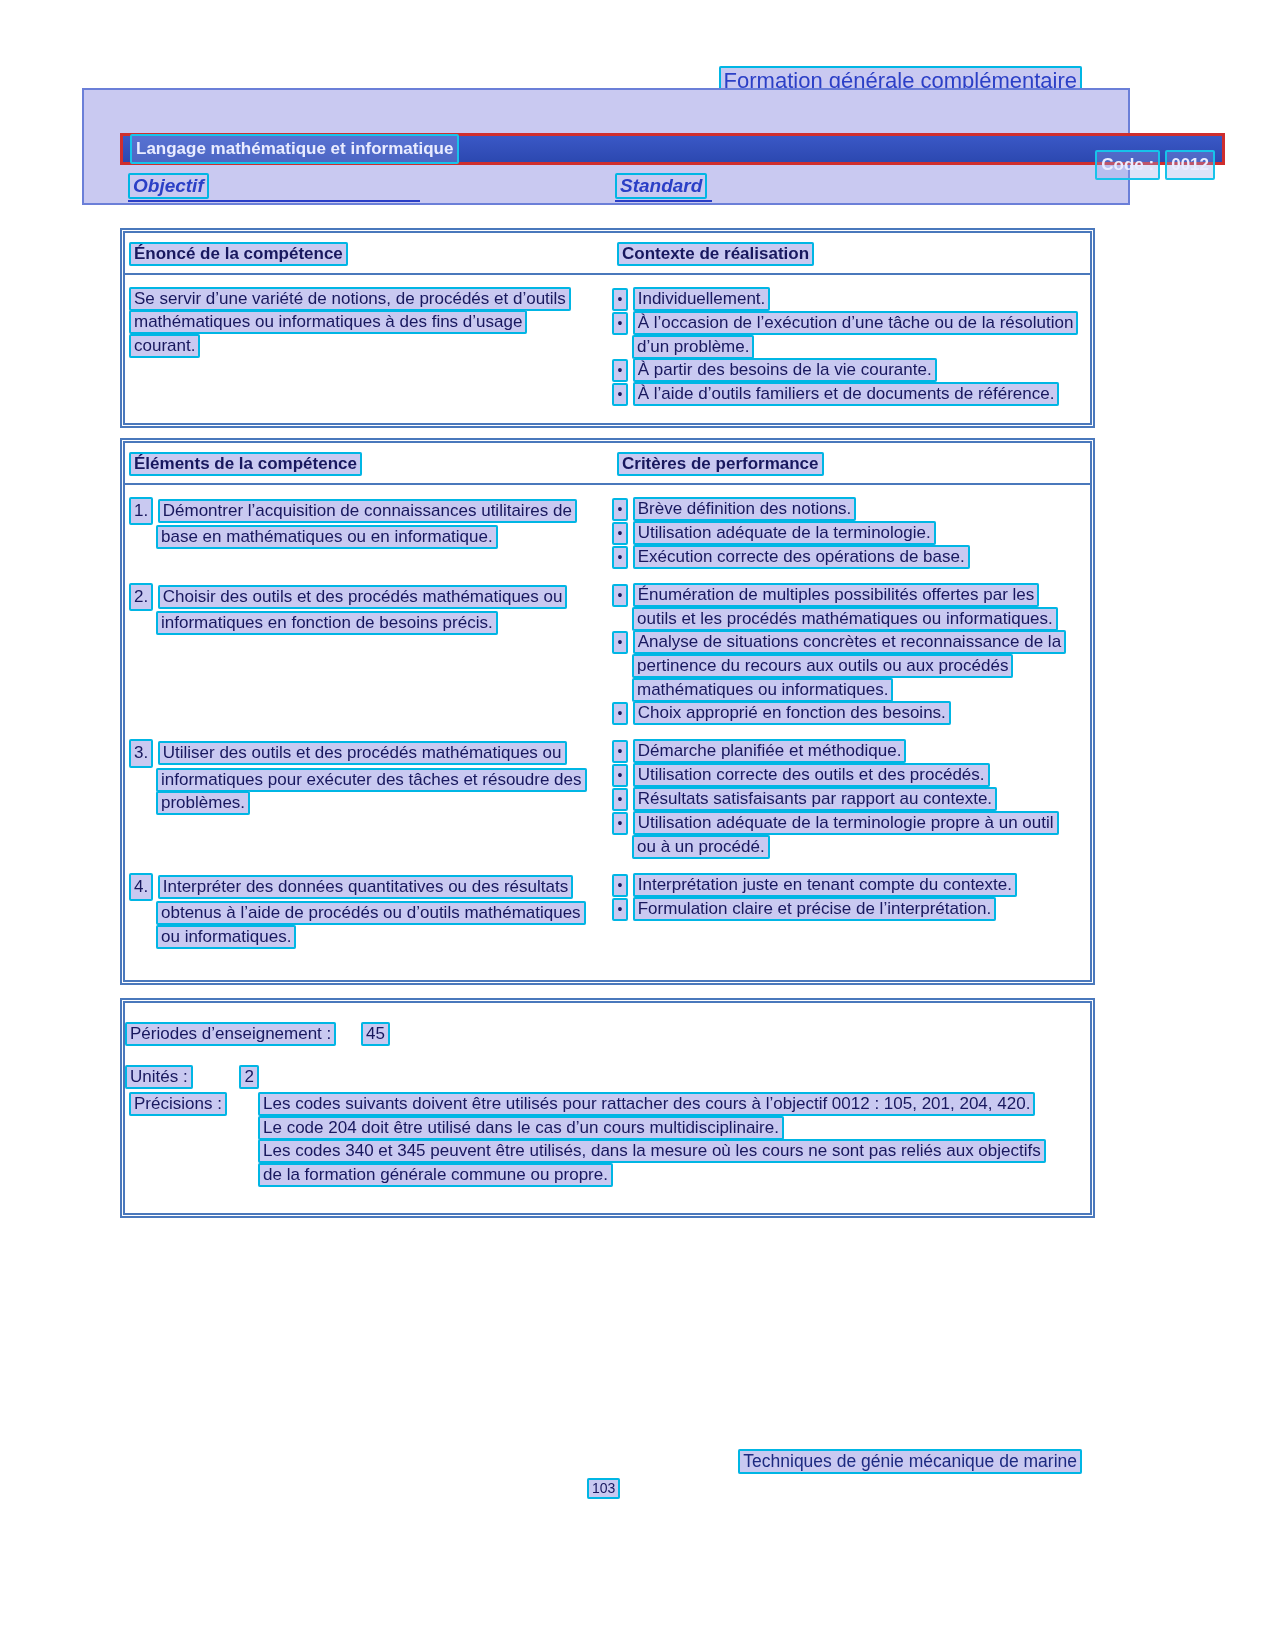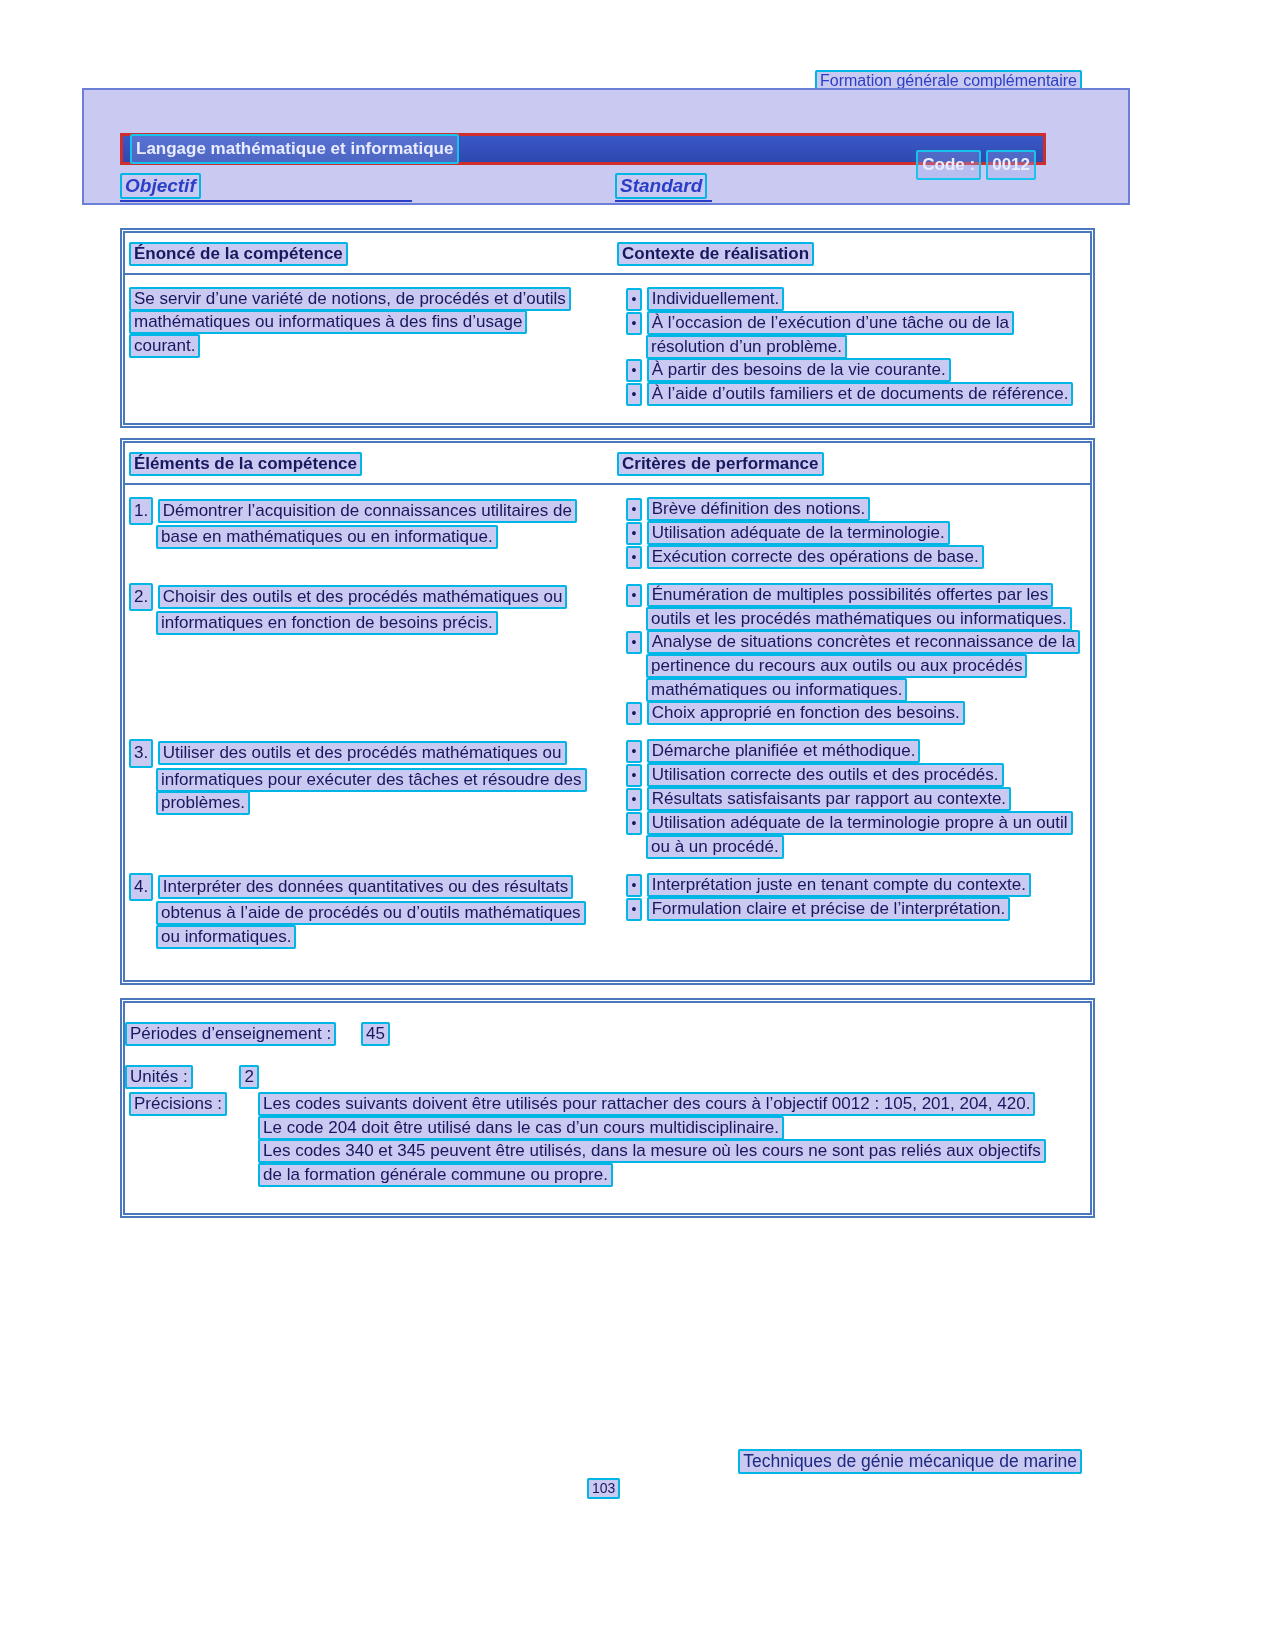--- a/index.html
+++ b/index.html
@@ -33,42 +33,42 @@
   .hl-dark{
     background:rgba(150,168,235,0.32);
     border:2px solid #17c3ea;
     border-radius:2px;
     padding:1px 4px;
     color:var(--banner-text,#e9ecff);
   }
   .b{font-weight:bold;}
 
   
-  .hdr-right{position:absolute;top:69px;right:193px;font-size:16px;color:var(--heading-blue,#2b3fc6);}
+  .hdr-right{position:absolute;top:69px;right:193px;font-size:22px;color:var(--heading-blue,#2b3fc6);}
 
   
   .panel{
     position:absolute;left:82px;top:88px;width:1048px;height:117px;
     background:var(--panel-background,#c9c9f1);
     border:2px solid var(--panel-border,#6b7fd8);
   }
   .tbar{
-    position:absolute;left:36px;top:43px;width:926px;height:32px;
+    position:absolute;left:36px;top:43px;width:1105px;height:32px;
     background:linear-gradient(180deg,#3a58c6 0%,var(--banner-background,#2c48b0) 100%);
     border:3px solid var(--banner-border,#cf2e2e);
     display:flex;align-items:center;justify-content:space-between;
     padding:0 7px;font-weight:bold;font-size:17px;
   }
   .tbar .code-group{display:flex;gap:5px;align-items:center;margin-top:32px;}
   .heading-wrap{
     position:absolute;bottom:1px;
     border-bottom:2px solid var(--heading-blue,#2b3fc6);
     padding-bottom:2px;
   }
-  .heading-wrap.obj{left:36px;width:292px;}
+  .heading-wrap.obj{left:44px;width:292px;}
   .heading-wrap.std{left:531px;width:97px;}
   .heading{
     font-weight:bold;font-style:italic;font-size:19px;
     color:var(--heading-blue,#2b3fc6);
   }
 
   
   .tbl{
     position:absolute;left:120px;width:975px;background:#fff;
     border:5px double var(--table-border,#4a78bc);
@@ -81,21 +81,21 @@
     display:flex;
     border-bottom:2px solid var(--table-border,#4a78bc);
     padding:9px 0 7px 0;margin-bottom:12px;
   }
   .cl{width:480px;flex:none;padding-left:4px;padding-right:14px;}
   .cr{flex:1;padding-left:12px;padding-right:14px;}
   .trow{display:flex;margin-bottom:14px;}
   .trow:last-child{margin-bottom:0;}
   .numitem{padding-left:27px;text-indent:-27px;}
   .num{display:inline-block;width:24px;text-indent:0;}
-  .bullet{margin-left:9px;padding-left:20px;text-indent:-20px;}
+  .bullet{margin-left:9px;padding-left:6px;text-indent:-20px;}
   .dot{
     display:inline-block;width:16px;text-indent:0;text-align:center;
     padding:0;font-size:14px;line-height:19px;
   }
 
   
   .thead3{
     border-bottom:2px solid var(--table-border,#4a78bc);
     padding:8px 0 8px 4px;margin-bottom:8px;
   }

